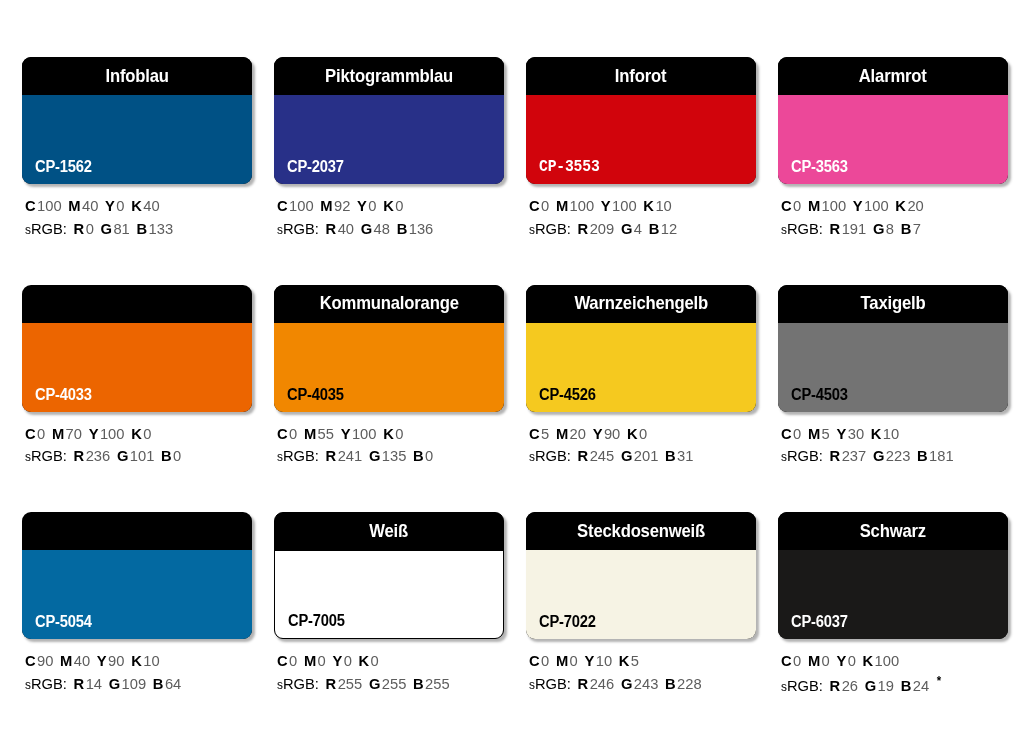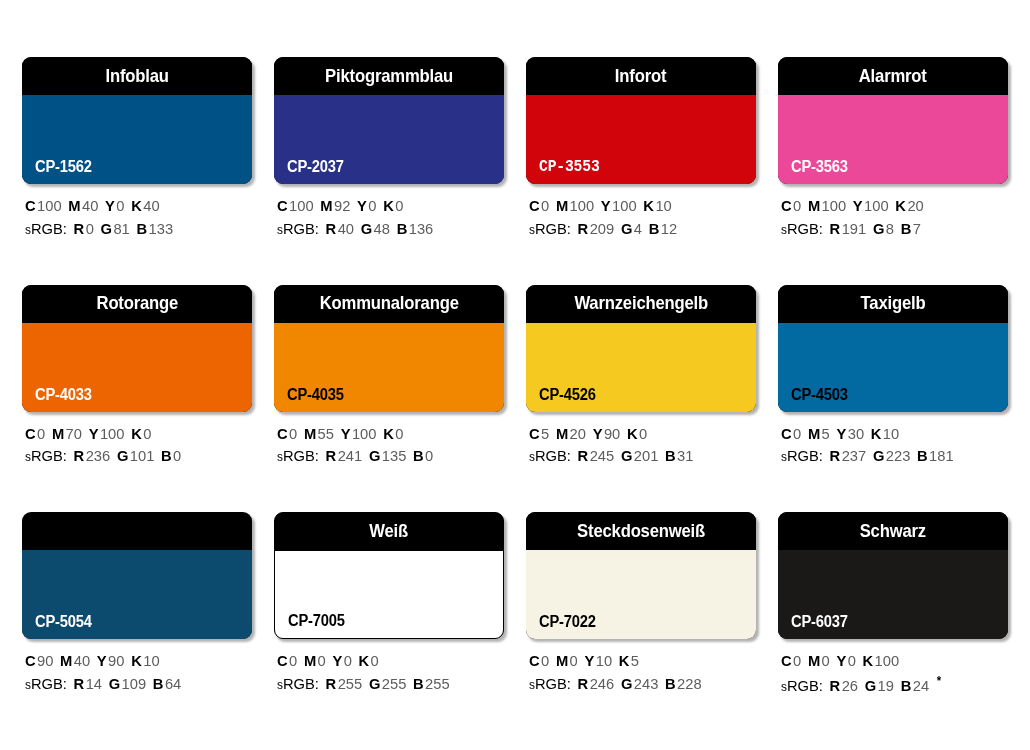--- a/index.html
+++ b/index.html
@@ -211,23 +211,20 @@
             <span class="chip-code" style="color: rgb(255, 255, 255);">CP-3563</span>
           </div>
         </div>
         <div class="specs">
           <div class="spec-line"><span class="k">C</span><span class="v">0</span><span class="k">M</span><span class="v">100</span><span class="k">Y</span><span class="v">100</span><span class="k">K</span><span class="v">20</span></div>
           <div class="spec-line"><span class="lbl"><span class="sm">s</span><span>RGB:</span></span><span class="k">R</span><span class="v">191</span><span class="k">G</span><span class="v">8</span><span class="k">B</span><span class="v">7</span></div>
         </div>
       </div>
       <div class="swatch-card">
         <div class="chip">
-          <div class="chip-header">
-            <span class="name">Rotorange</span>
-          </div>
           <div class="chip-body" style="background: rgb(236, 101, 0);">
             <span class="chip-code" style="color: rgb(255, 255, 255);">CP-4033</span>
           </div>
         </div>
         <div class="specs">
           <div class="spec-line"><span class="k">C</span><span class="v">0</span><span class="k">M</span><span class="v">70</span><span class="k">Y</span><span class="v">100</span><span class="k">K</span><span class="v">0</span></div>
           <div class="spec-line"><span class="lbl"><span class="sm">s</span><span>RGB:</span></span><span class="k">R</span><span class="v">236</span><span class="k">G</span><span class="v">101</span><span class="k">B</span><span class="v">0</span></div>
         </div>
       </div>
       <div class="swatch-card">
@@ -256,32 +253,32 @@
         <div class="specs">
           <div class="spec-line"><span class="k">C</span><span class="v">5</span><span class="k">M</span><span class="v">20</span><span class="k">Y</span><span class="v">90</span><span class="k">K</span><span class="v">0</span></div>
           <div class="spec-line"><span class="lbl"><span class="sm">s</span><span>RGB:</span></span><span class="k">R</span><span class="v">245</span><span class="k">G</span><span class="v">201</span><span class="k">B</span><span class="v">31</span></div>
         </div>
       </div>
       <div class="swatch-card">
         <div class="chip">
           <div class="chip-header">
             <span class="name">Taxigelb</span>
           </div>
-          <div class="chip-body" style="background: #0369a1;">
+          <div class="chip-body" style="background: #737373;">
             <span class="chip-code" style="color: rgb(0, 0, 0);">CP-4503</span>
           </div>
         </div>
         <div class="specs">
           <div class="spec-line"><span class="k">C</span><span class="v">0</span><span class="k">M</span><span class="v">5</span><span class="k">Y</span><span class="v">30</span><span class="k">K</span><span class="v">10</span></div>
           <div class="spec-line"><span class="lbl"><span class="sm">s</span><span>RGB:</span></span><span class="k">R</span><span class="v">237</span><span class="k">G</span><span class="v">223</span><span class="k">B</span><span class="v">181</span></div>
         </div>
       </div>
       <div class="swatch-card">
         <div class="chip">
-          <div class="chip-body" style="background: #0c4a6e;">
+          <div class="chip-body" style="background: #0369a1;">
             <span class="chip-code" style="color: rgb(255, 255, 255);">CP-5054</span>
           </div>
         </div>
         <div class="specs">
           <div class="spec-line"><span class="k">C</span><span class="v">90</span><span class="k">M</span><span class="v">40</span><span class="k">Y</span><span class="v">90</span><span class="k">K</span><span class="v">10</span></div>
           <div class="spec-line"><span class="lbl"><span class="sm">s</span><span>RGB:</span></span><span class="k">R</span><span class="v">14</span><span class="k">G</span><span class="v">109</span><span class="k">B</span><span class="v">64</span></div>
         </div>
       </div>
       <div class="swatch-card">
         <div class="chip outlined">

